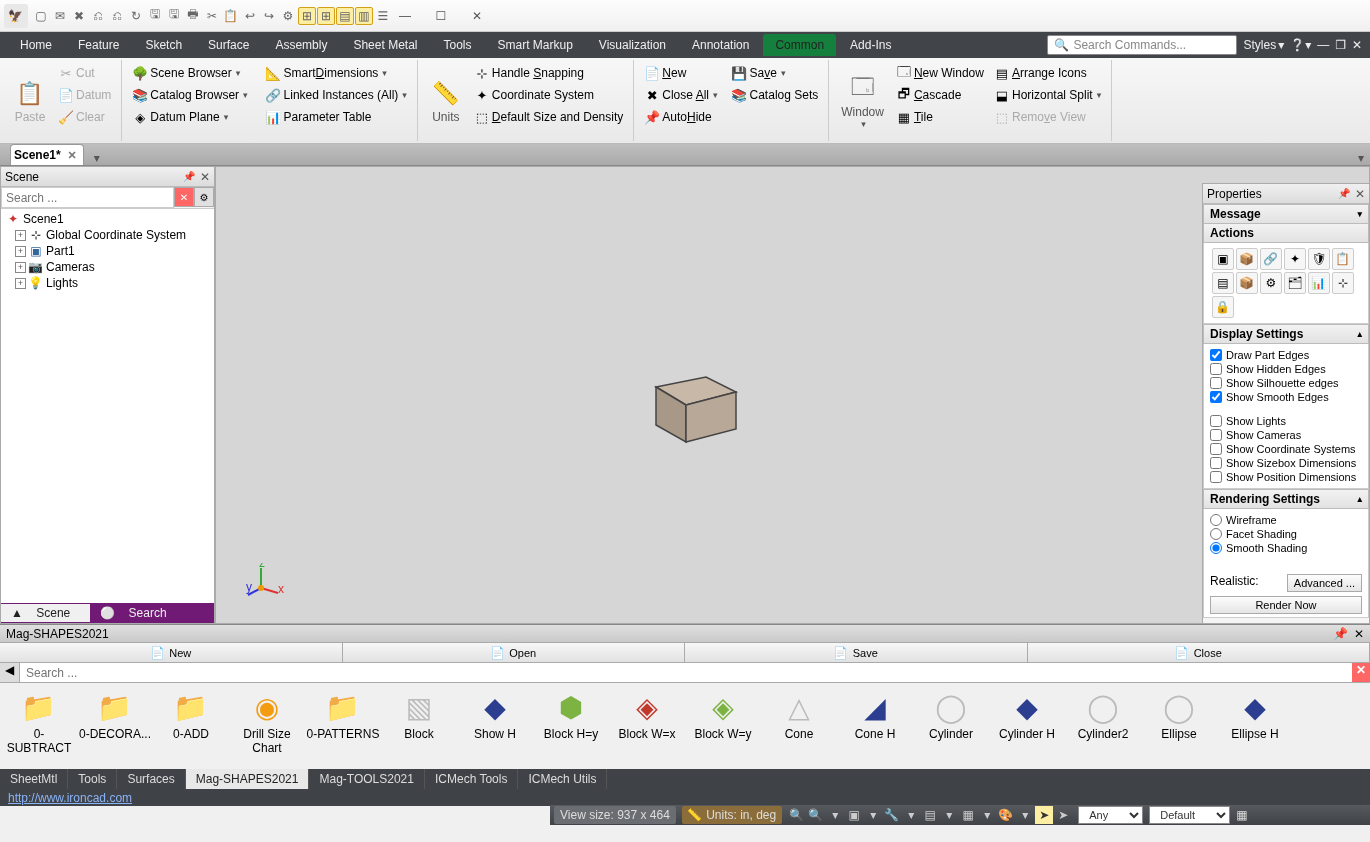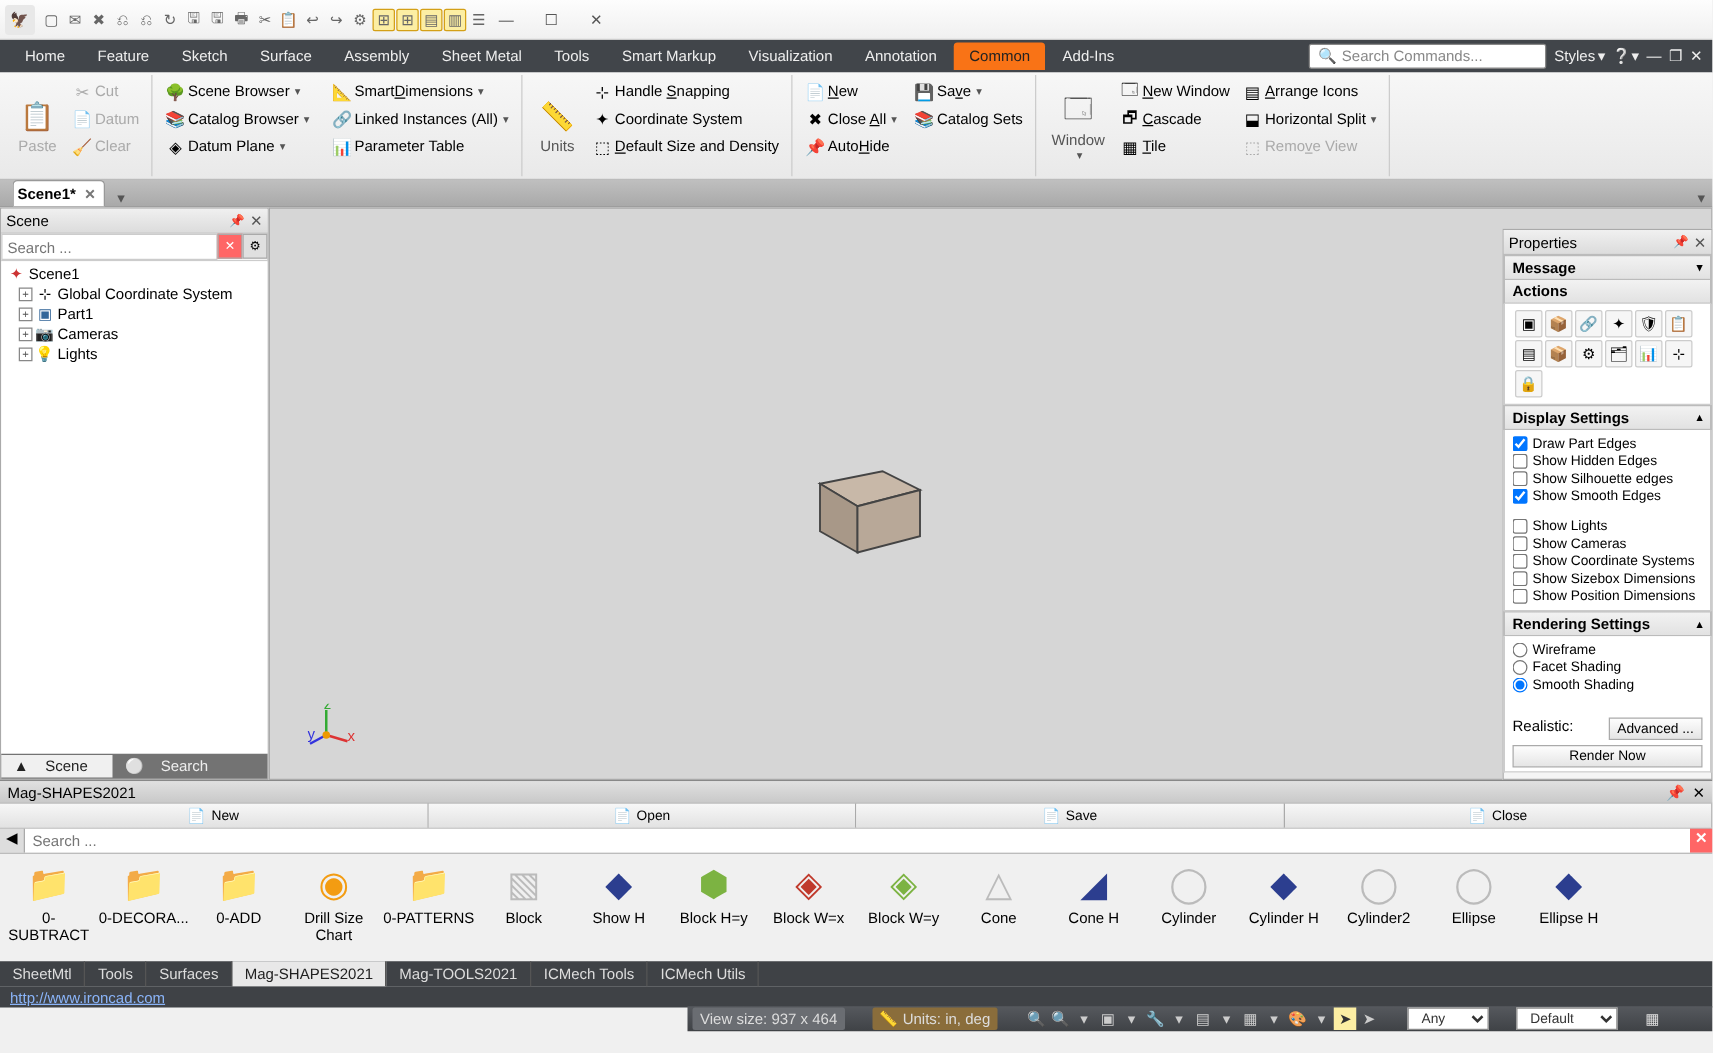--- a/index.html
+++ b/index.html
@@ -7,21 +7,21 @@
 .titlebar{height:32px;background:linear-gradient(#fdfdfd,#f0f0f0);display:flex;align-items:center;padding:0 4px;border-bottom:1px solid #ccc}
 .app-ico{width:24px;height:24px;background:#e8e8e8;border-radius:3px;display:flex;align-items:center;justify-content:center;margin-right:4px}
 .qat{display:flex;gap:1px}
 .qat-btn{width:18px;height:18px;display:flex;align-items:center;justify-content:center;color:#666;border-radius:2px}
 .qat-sel{background:#fceea3;border:1px solid #d4a017}
 .title-txt{flex:1;text-align:center;color:#444}
 .win-ctrl{display:flex;gap:10px;margin-right:6px}
 .win-ctrl span{width:26px;text-align:center;color:#555}
 .menubar{height:26px;background:#41454a;display:flex;align-items:center;padding:0 8px;gap:2px}
 .menu-item{padding:4px 12px;color:#eee;border-radius:3px 3px 0 0}
-.menu-item.active{background:#f97316;color:#222}
+.menu-item.active{background:#15803d;color:#222}
 .menu-right{margin-left:auto;display:flex;align-items:center;gap:6px}
 .search-box{background:#fff;border:1px solid #888;border-radius:2px;padding:2px 6px;width:190px;color:#888;display:flex;align-items:center;gap:4px}
 .styles-dd{color:#eee;display:flex;align-items:center;gap:2px}
 .ribbon{height:86px;background:linear-gradient(#f7f7f7,#e9e9e9);border-bottom:1px solid #bbb;display:flex;padding:2px}
 .rgroup{border-right:1px solid #ccc;padding:2px 6px;display:flex;flex-direction:column;gap:2px;position:relative}
 .rbig{display:flex;flex-direction:column;align-items:center;justify-content:center;padding:4px 6px;color:#555}
 .rbig.disabled{color:#aaa}
 .ico{width:32px;height:32px;display:flex;align-items:center;justify-content:center;font-size:22px}
 .rrow{display:flex;align-items:center;gap:2px;min-height:22px;padding:1px 4px;border-radius:2px}
 .rrow .sico{width:16px;height:16px;display:flex;align-items:center;justify-content:center;font-size:13px}
@@ -37,21 +37,21 @@
 .panel-hdr .x{margin-left:4px;color:#555}
 .scene-panel{width:215px}
 .scene-search{height:22px;display:flex;border-bottom:1px solid #ccc}
 .scene-search input{flex:1;border:1px solid #ccc;padding:2px 4px;font-size:12px;color:#888}
 .sbtns{display:flex}
 .sbtn{width:20px;height:20px;background:#e0e0e0;border:1px solid #aaa;display:flex;align-items:center;justify-content:center;font-size:10px}
 .tree{flex:1;background:#fff;padding:2px;overflow:auto}
 .tnode{display:flex;align-items:center;gap:2px;padding:1px 2px}
 .texp{width:11px;height:11px;border:1px solid #888;font-size:9px;line-height:9px;text-align:center;color:#555}
 .tico{width:16px;text-align:center}
-.scene-foot{height:20px;background:#737373;display:flex;align-items:center;color:#eee;font-size:11px}
+.scene-foot{height:20px;background:#701a75;display:flex;align-items:center;color:#eee;font-size:11px}
 .scene-foot span{padding:2px 10px}
 .scene-foot .act{background:#f0f0f0;color:#222}
 .viewport{flex:1;background:#d6d6d6;position:relative;border:1px solid #aaa}
 .props-panel{width:168px;position:absolute;right:0;top:17px;bottom:0}
 .prop-sec{background:linear-gradient(#f2f2f2,#e2e2e2);border:1px solid #bbb;padding:2px 6px;font-weight:bold;font-size:11px;display:flex;align-items:center}
 .prop-sec .car{margin-left:auto;font-size:9px}
 .prop-body{background:#fff;padding:3px 6px;border:1px solid #ccc;border-top:none}
 .chk{display:flex;align-items:center;gap:4px;margin:2px 0;font-size:11px}
 .chk input{width:12px;height:12px}
 .act-icons{display:flex;flex-wrap:wrap;gap:2px;padding:2px}
@@ -65,21 +65,21 @@
 .cat-srch .back{width:20px;background:#ddd;border-right:1px solid #aaa;text-align:center}
 .cat-srch input{flex:1;border:none;padding:2px 6px;color:#888}
 .cat-items{flex:1;display:flex;overflow-x:auto;padding:4px 2px;gap:2px}
 .citem{width:74px;display:flex;flex-direction:column;align-items:center;font-size:11px;text-align:center}
 .cthumb{width:42px;height:40px;display:flex;align-items:center;justify-content:center;font-size:28px}
 .bottabs{height:20px;background:#3f4246;display:flex;color:#ddd;font-size:11px}
 .bottab{padding:3px 10px;border-right:1px solid #555}
 .bottab.act{background:#e8e8e8;color:#222}
 .status1{height:17px;background:#3f4246;display:flex;align-items:center;color:#bbb;font-size:11px;padding:0 8px}
 .status1 a{color:#8ab4f8;text-decoration:underline}
-.status2{height:20px;background:linear-gradient(#56595e,#3f4246);display:flex;align-items:center;font-size:11px;color:#ddd;position:absolute;bottom:17px;right:0;left:550px;padding:0 4px;gap:22px}
+.status2{height:20px;background:linear-gradient(#56595e,#3f4246);display:flex;align-items:center;font-size:11px;color:#ddd;position:absolute;bottom:17px;right:0;left:550px;padding:0 4px;gap:6px}
 .sbox{background:#6a6d72;padding:2px 6px;border-radius:2px}
 .sdd{background:#fff;color:#333;padding:1px 18px 1px 6px;border:1px solid #888;font-size:11px}
 .sicons{display:flex;gap:1px}
 .sicons div{width:18px;height:18px;display:flex;align-items:center;justify-content:center;color:#ccc}
 .axis{position:absolute;left:30px;bottom:20px;width:40px;height:40px}
 .cat-x{width:18px;background:#f66;color:#fff;text-align:center;font-weight:bold}
 </style>
 </head>
 <body>
 

